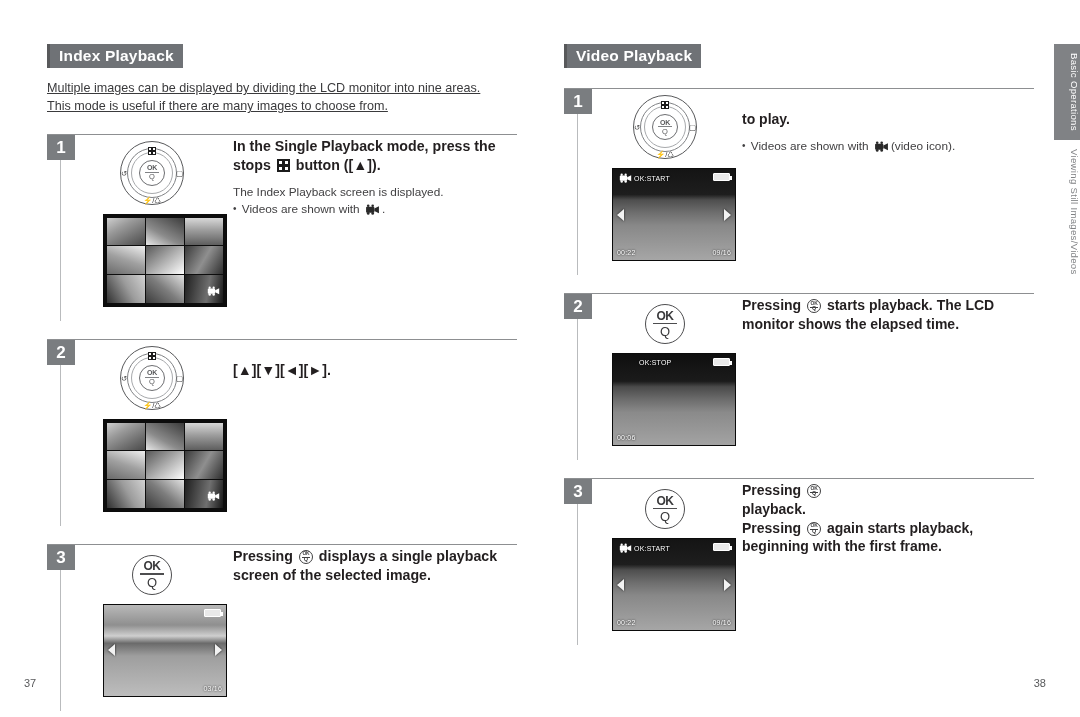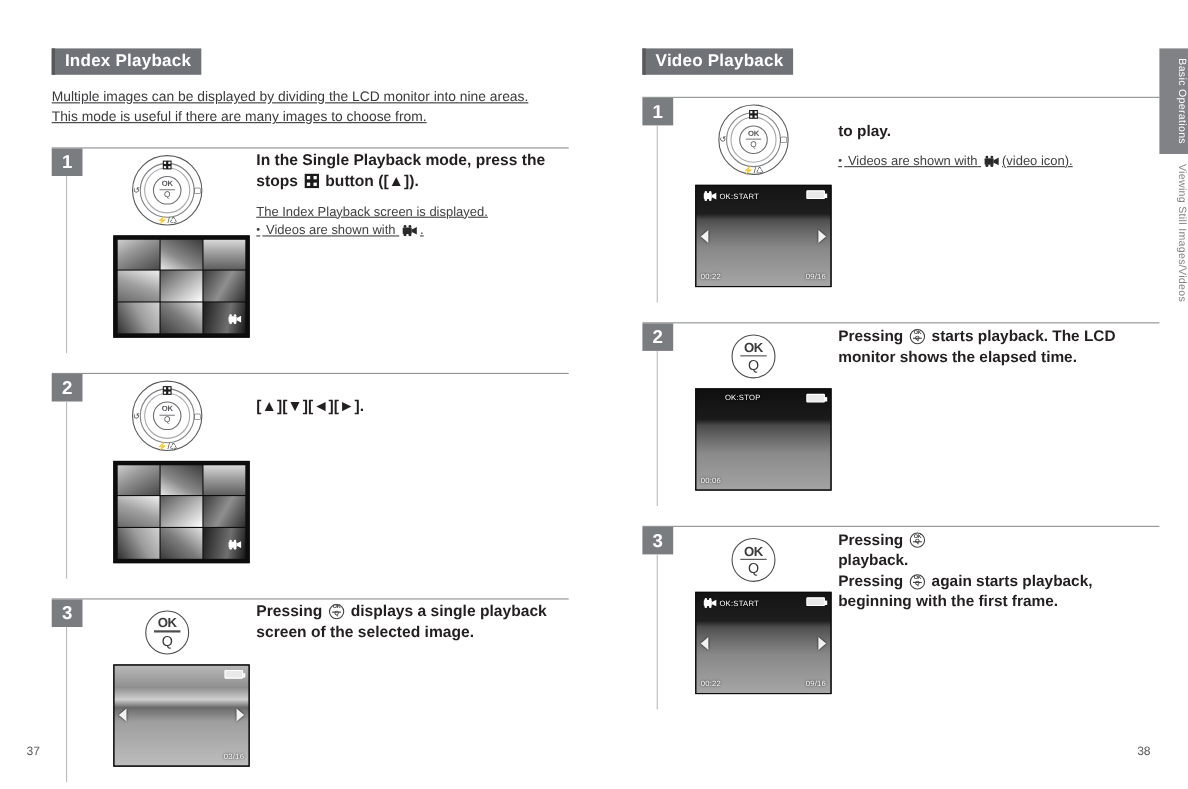--- a/index.html
+++ b/index.html
@@ -17,21 +17,21 @@
     background: #fff;
   }
 
   
   .col {
     position: absolute;
     top: 44px;
     width: 470px;
   }
   .col-left  { left: 47px; }
-  .col-right { left: 584px; }
+  .col-right { left: 564px; }
 
   
   .section-head {
     display: inline-block;
     background: #6f7276;
     color: #ffffff;
     font-size: 15.5px;
     font-weight: bold;
     letter-spacing: .2px;
     padding: 3px 9px 4px 9px;
@@ -100,21 +100,20 @@
     font-size: 14.2px;
     font-weight: bold;
     line-height: 1.34;
     color: #231f20;
   }
   .subtext {
     margin-top: 9px;
     font-size: 11.8px;
     line-height: 1.5;
     color: #414042;
-    text-decoration: underline;
   }
   .bullet { display: block; }
   .bullet::before {
     content: "\2022";
     font-size: 10px;
     margin-right: 2px;
     vertical-align: 1px;
   }
 
   

